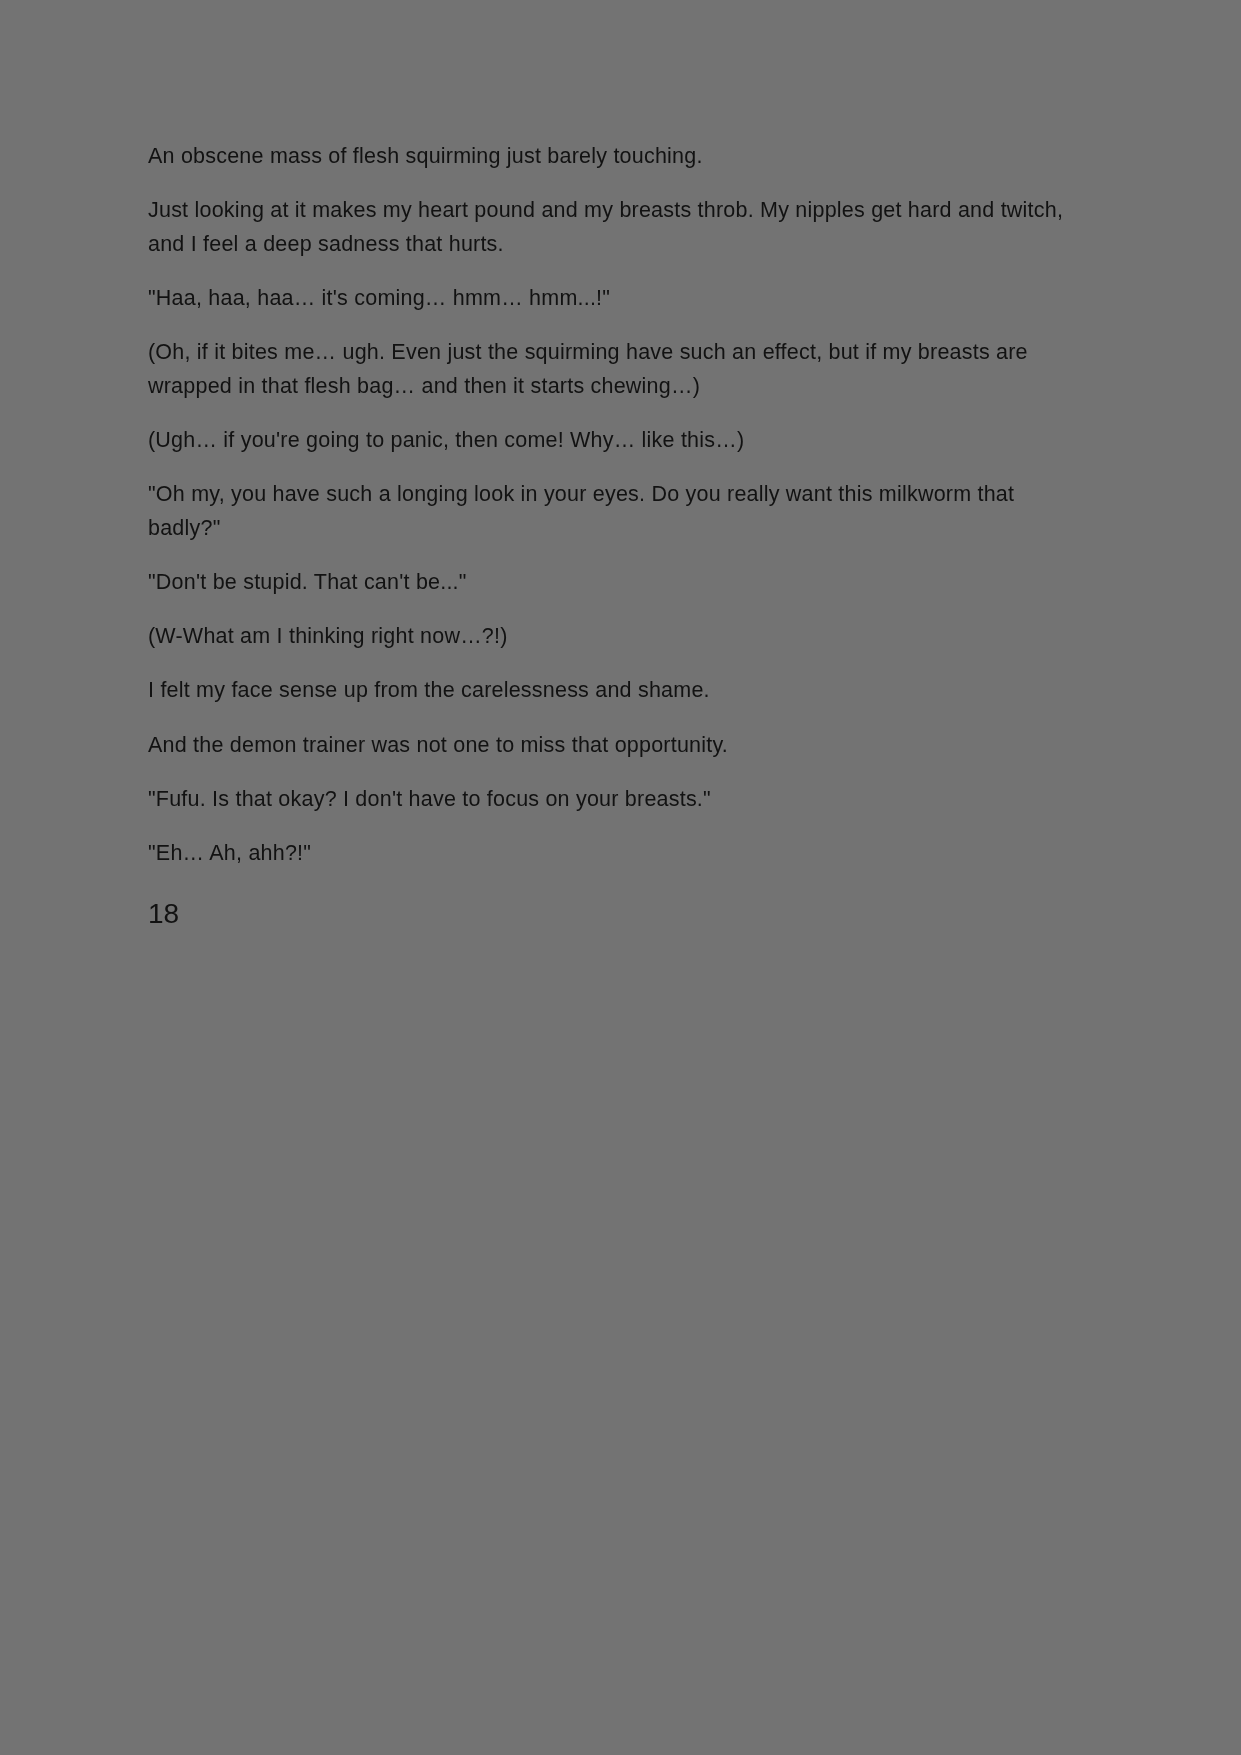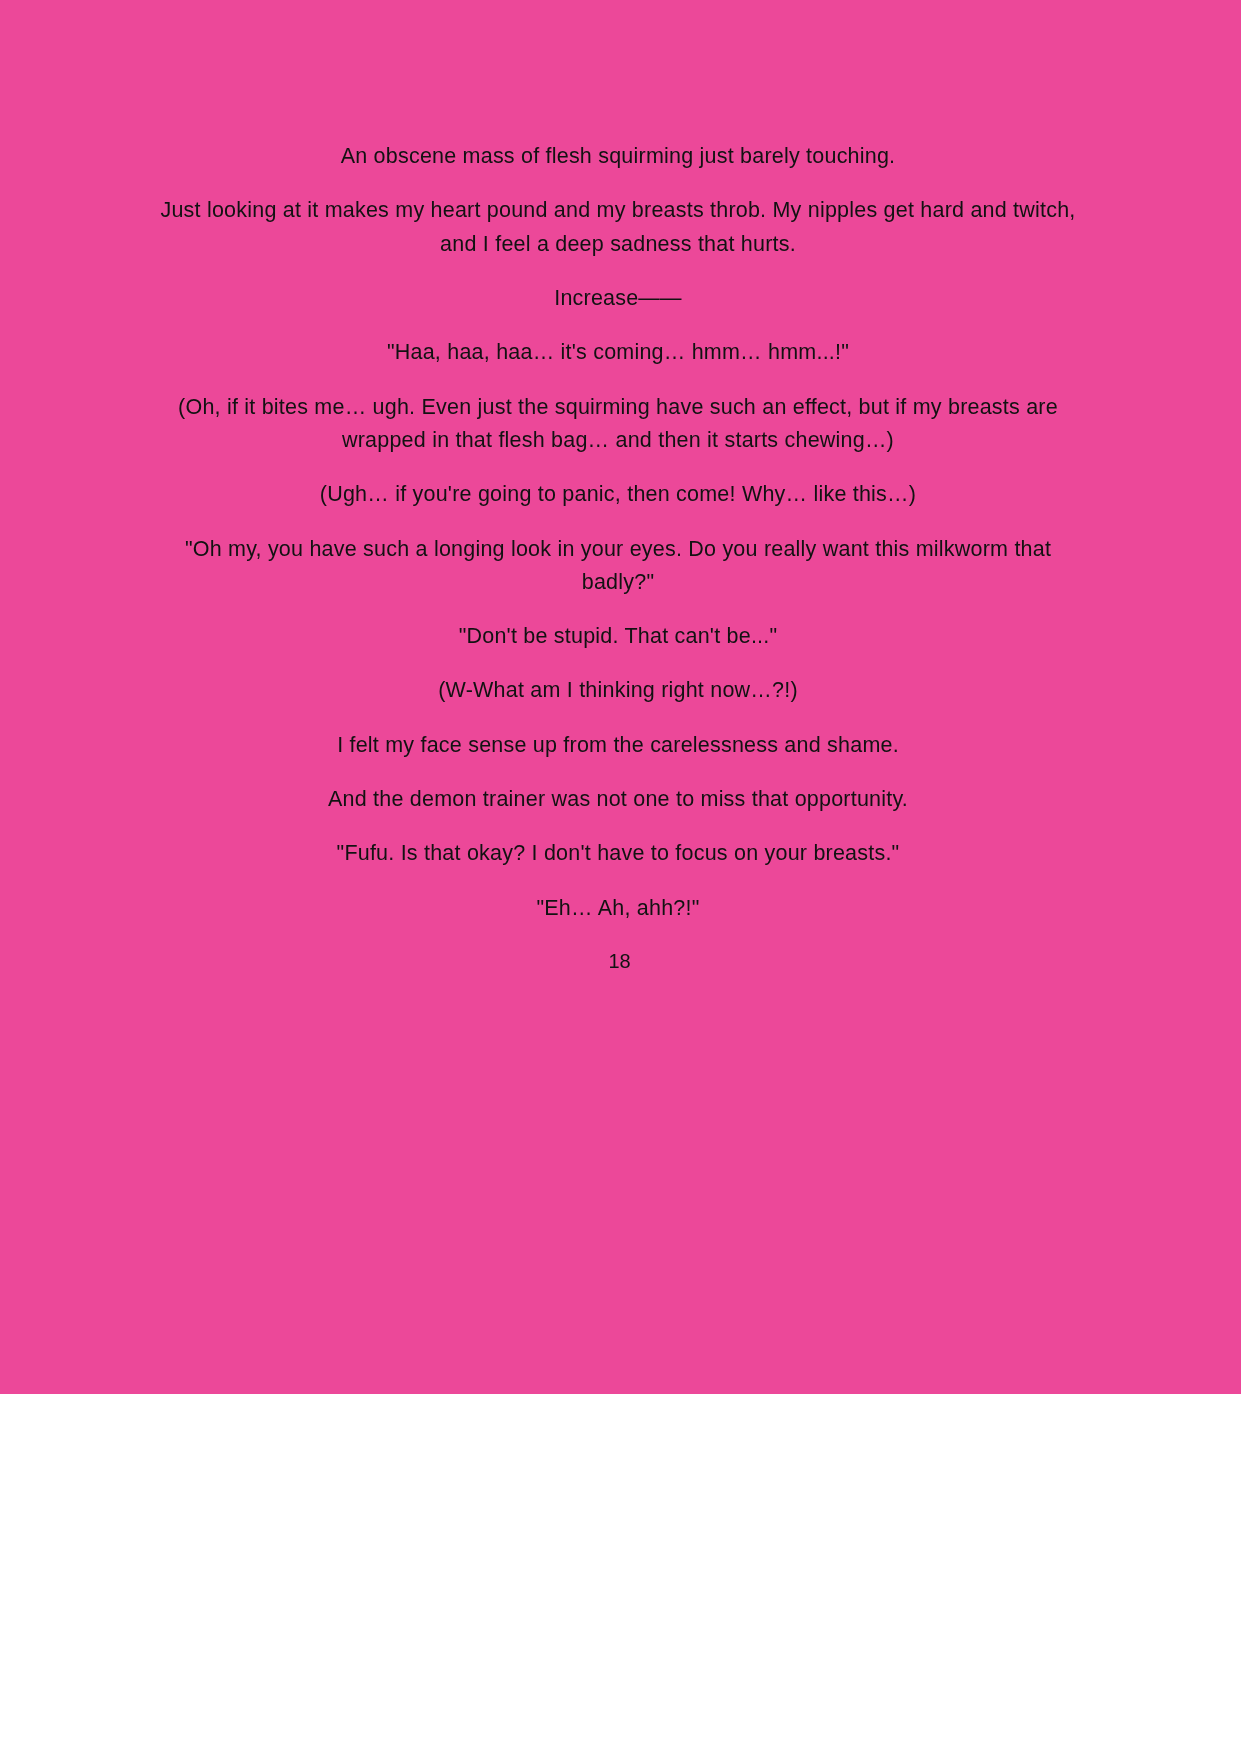--- a/index.html
+++ b/index.html
@@ -10,53 +10,51 @@
   body {
     width: 1241px;
     height: 1755px;
     font-family: "Liberation Sans", sans-serif;
     color: #121212;
     -webkit-font-smoothing: antialiased;
   }
   .page {
     position: relative;
     width: 1241px;
-    height: 1394px;
-    background: #ec4899;
+    height: 1755px;
+    background: #737373;
     box-sizing: border-box;
     padding: 140px 150px 0 148px;
-    text-align: center;
   }
   .body-text {
     display: block;
   }
   .para {
     font-size: 21.5px;
     line-height: 1.55;
     letter-spacing: 0.01em;
     margin: 0 0 21px 0;
     max-width: 940px;
     color: #121212;
     font-weight: 400;
   }
   .page-number {
-    font-size: 20px;
+    font-size: 28px;
     line-height: 1.55;
     margin: 16px 0 0 0;
     color: #121212;
   }
 </style>
 </head>
 <body>
 
 <div class="page">
   <div class="body-text">
     <p class="para">An obscene mass of flesh squirming just barely touching.</p>
     <p class="para">Just looking at it makes my heart pound and my breasts throb. My nipples get hard and twitch, and I feel a deep sadness that hurts.</p>
-    <p class="para">Increase——</p>
     <p class="para">"Haa, haa, haa… it's coming… hmm… hmm...!"</p>
     <p class="para">(Oh, if it bites me… ugh. Even just the squirming have such an effect, but if my breasts are wrapped in that flesh bag… and then it starts chewing…)</p>
     <p class="para">(Ugh… if you're going to panic, then come! Why… like this…)</p>
     <p class="para">"Oh my, you have such a longing look in your eyes. Do you really want this milkworm that badly?"</p>
     <p class="para">"Don't be stupid. That can't be..."</p>
     <p class="para">(W-What am I thinking right now…?!)</p>
     <p class="para">I felt my face sense up from the carelessness and shame.</p>
     <p class="para">And the demon trainer was not one to miss that opportunity.</p>
     <p class="para">"Fufu. Is that okay? I don't have to focus on your breasts."</p>
     <p class="para">"Eh… Ah, ahh?!"</p>

